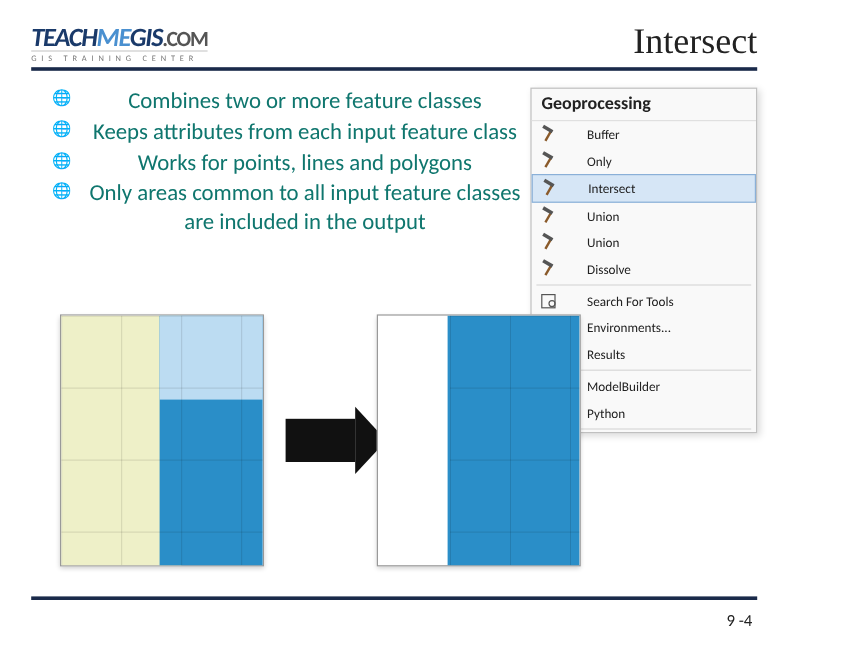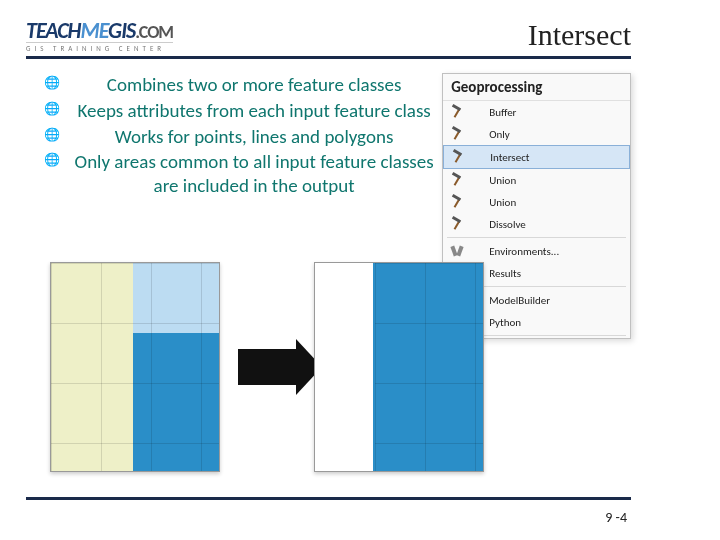--- a/index.html
+++ b/index.html
@@ -262,20 +262,26 @@
         <span class="mi-icon">
             <span class="hammer"></span>
           </span>
         <span>Dissolve</span>
       </div>
 
       <div class="menu-sep"></div>
 
       <div class="menu-item">
         <span class="mi-icon">
+            <span class="search-ic"></span>
+          </span>
+        <span>Search For Tools</span>
+      </div>
+      <div class="menu-item">
+        <span class="mi-icon">
             <span class="env-ic"></span>
           </span>
         <span>Environments...</span>
       </div>
       <div class="menu-item">
         <span class="mi-icon">
             <span class="res-ic"></span>
           </span>
         <span>Results</span>
       </div>

